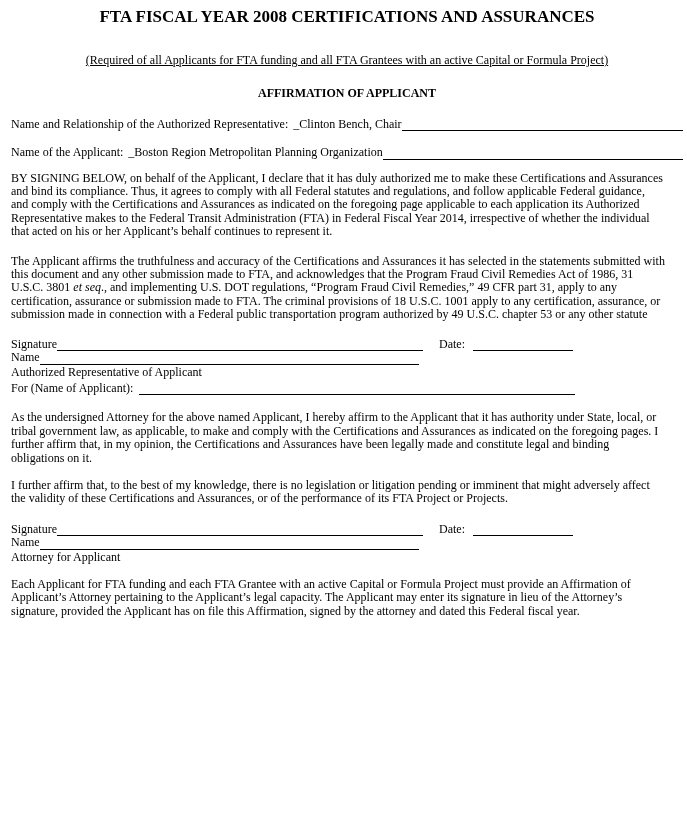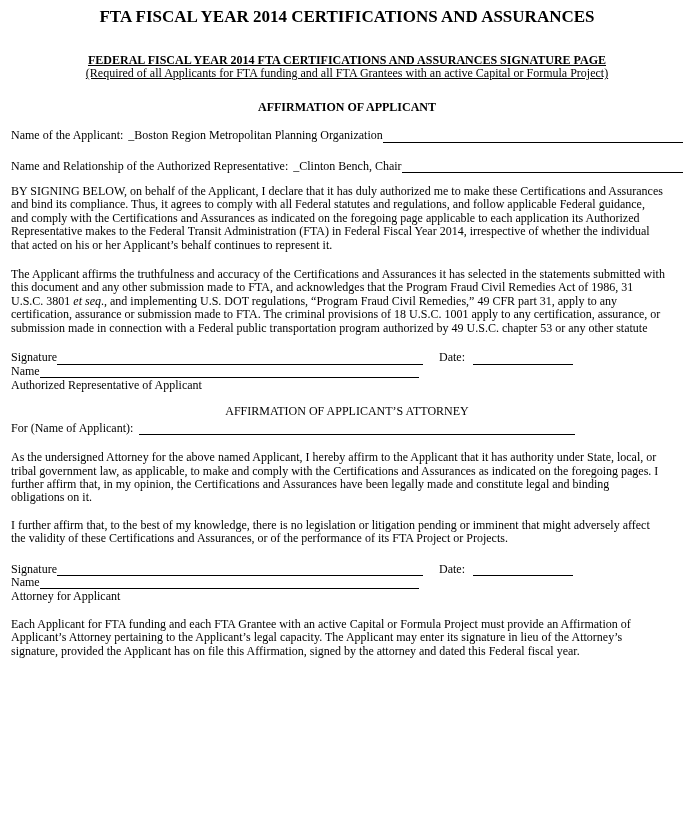--- a/index.html
+++ b/index.html
@@ -44,38 +44,37 @@
   .caption { margin-top: 1px; }
 
   .for-row { margin-top: 3px; display: flex; }
   .for-line { width: 436px; margin-left: 6px; }
 </style>
 </head>
 <body>
 
 <div class="page">
 
-  <div class="doc-title">FTA FISCAL YEAR 2014 CERTIFICATIONS AND ASSURANCES</div>
+  <div class="doc-title">FTA FISCAL YEAR 2008 CERTIFICATIONS AND ASSURANCES</div>
 
   <div class="head-block">
-    <span class="line"><span class="u b">FEDERAL FISCAL YEAR 2014 FTA CERTIFICATIONS AND ASSURANCES SIGNATURE PAGE</span></span>
     <span class="line"><span class="u">(Required of all Applicants for FTA funding and all FTA Grantees with an active Capital or Formula Project)</span></span>
   </div>
 
   <div class="sec-head">AFFIRMATION OF APPLICANT</div>
 
+  <div class="fill-row" style="margin-top:17px">
+    <span>Name and Relationship of the Authorized Representative:</span>
+    <span class="value">_Clinton Bench, Chair</span>
+    <span class="blank grow"></span>
+  </div>
+
   <div class="fill-row">
     <span>Name of the Applicant:</span>
     <span class="value">_Boston Region Metropolitan Planning Organization</span>
-    <span class="blank grow"></span>
-  </div>
-
-  <div class="fill-row" style="margin-top:17px">
-    <span>Name and Relationship of the Authorized Representative:</span>
-    <span class="value">_Clinton Bench, Chair</span>
     <span class="blank grow"></span>
   </div>
 
   <p class="mt12">BY SIGNING BELOW, on behalf of the Applicant, I declare that it has duly authorized me to make these Certifications and Assurances and bind its compliance. Thus, it agrees to comply with all Federal statutes and regulations, and follow applicable Federal guidance, and comply with the Certifications and Assurances as indicated on the foregoing page applicable to each application its Authorized Representative makes to the Federal Transit Administration (FTA) in Federal Fiscal Year 2014, irrespective of whether the individual that acted on his or her Applicant’s behalf continues to represent it.</p>
 
 
   <p class="mt16"><span>The Applicant affirms the truthfulness and accuracy of the Certifications and Assurances it has selected in the statements submitted with this document and any other submission made to FTA, and acknowledges that the Program Fraud Civil Remedies Act of 1986, 31 U.S.C. 3801 </span><span class="it">et seq</span><span>., and implementing U.S. DOT regulations, “Program Fraud Civil Remedies,” 49 CFR part 31, apply to any certification, assurance or submission made to FTA. The criminal provisions of 18 U.S.C. 1001 apply to any certification, assurance, or submission made in connection with a Federal public transportation program authorized by 49 U.S.C. chapter 53 or any other statute</span></p>
 
 
   <div class="sig-row">
@@ -84,21 +83,20 @@
     <span class="date-label">Date:</span>
     <span class="blank date-line"></span>
   </div>
 
   <div class="name-row">
     <span>Name</span>
     <span class="blank name-line"></span>
   </div>
   <div class="caption">Authorized Representative of Applicant</div>
 
-  <div class="sec-head-plain">AFFIRMATION OF APPLICANT’S ATTORNEY</div>
 
   <div class="fill-row for-row">
     <span>For (Name of Applicant):</span>
     <span class="blank for-line"></span>
   </div>
 
   <p class="mt16">As the undersigned Attorney for the above named Applicant, I hereby affirm to the Applicant that it has authority under State, local, or tribal government law, as applicable, to make and comply with the Certifications and Assurances as indicated on the foregoing pages. I further affirm that, in my opinion, the Certifications and Assurances have been legally made and constitute legal and binding obligations on it.</p>
 
   <p class="mt14">I further affirm that, to the best of my knowledge, there is no legislation or litigation pending or imminent that might adversely affect the validity of these Certifications and Assurances, or of the performance of its FTA Project or Projects.</p>
 

